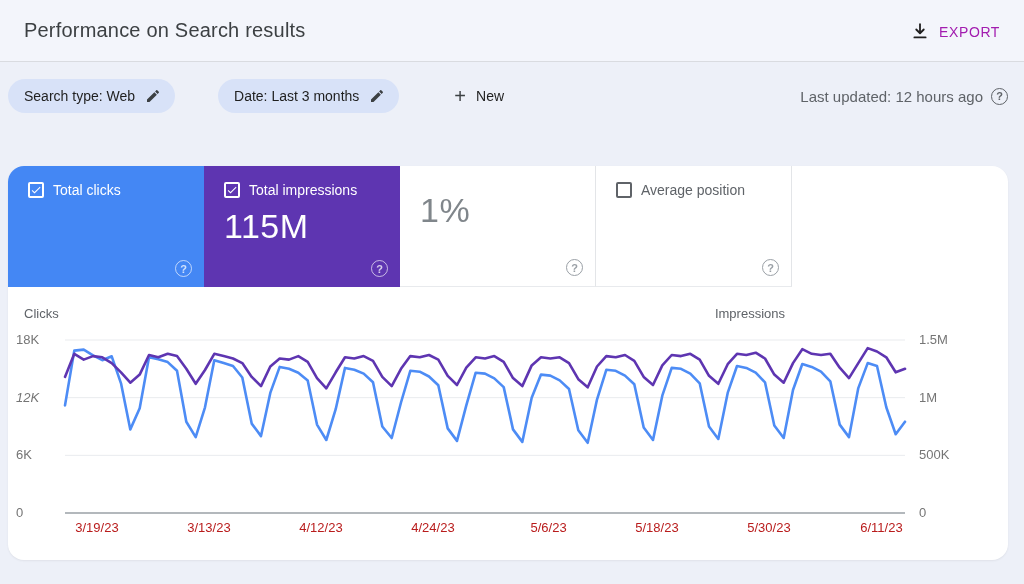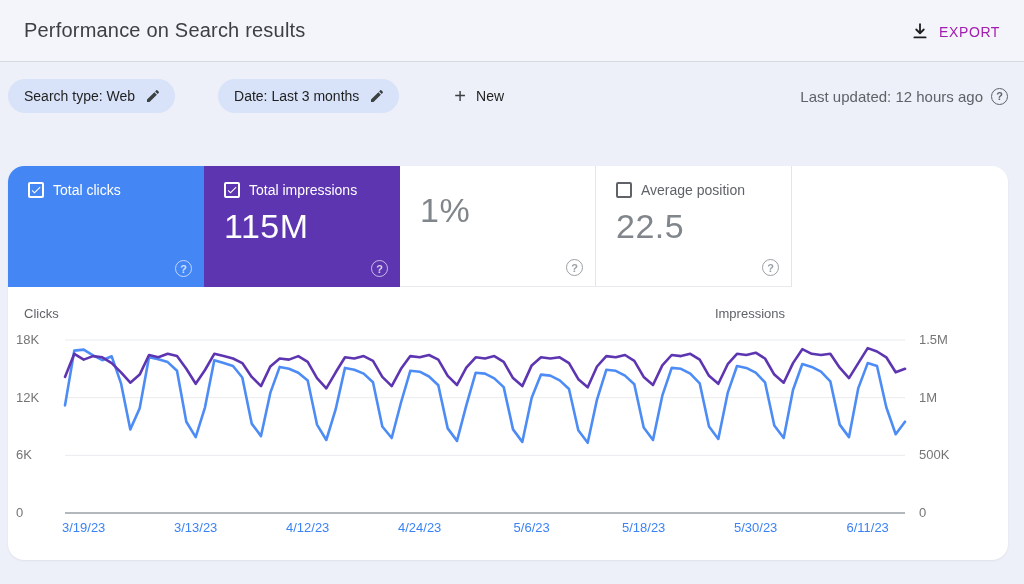--- a/index.html
+++ b/index.html
@@ -80,21 +80,21 @@
   .unchecked .card-help { border:1.5px solid #9aa0a6; color:#9aa0a6; }
   
   .chart-area { position:relative; width:795px; height:273px; }
   .chart-area svg.plot { position:absolute; left:0; top:0; }
   .axis-title { position:absolute; font-size:13px; color:#5f6368; }
   .axis-title.left { left:16px; top:19px; }
   .axis-title.right { right:18px; top:19px; text-align:right; }
   .tick-label { position:absolute; font-size:13px; color:#757575; line-height:14px; }
   .tick-label.left { width:38px; text-align:left; left:8px; }
   .tick-label.right { left:911px; text-align:right; }
-  .tick-label.xaxis { width:70px; text-align:center; top:234px; color:#3b82f6; }
+  .tick-label.xaxis { width:70px; text-align:right; top:234px; color:#b91c1c; }
 </style>
 </head>
 <body>
 
 <div class="header">
   <div class="page-title">Performance on Search results</div>
   <button class="export-btn">
     <span>
       <svg width="18" height="18" viewBox="0 0 24 24" fill="none" stroke="#1f1f1f" stroke-width="2.4">
         <path d="M12 3v11" stroke-linecap="round"></path>
@@ -167,39 +167,38 @@
       <span class="card-help">?</span>
     </div>
 
     <div class="metric-card unchecked" style="background: rgb(255, 255, 255);">
       <div class="cb-row">
         <span class="checkbox">
           
         </span>
         <span class="metric-label">Average position</span>
       </div>
-      <div class="metric-value">22.5</div>
       <span class="card-help">?</span>
     </div>
 
   </div>
 
   <div class="chart-area">
     <div class="axis-title left">Clicks</div>
     <div class="axis-title right">Impressions</div>
     <svg class="plot" width="1000" height="273">
         <line x1="57" x2="897" y1="53" y2="53" stroke="#e9ebee" stroke-width="1"></line>
         <line x1="57" x2="897" y1="110.66666666666667" y2="110.66666666666667" stroke="#e9ebee" stroke-width="1"></line>
         <line x1="57" x2="897" y1="168.33333333333334" y2="168.33333333333334" stroke="#e9ebee" stroke-width="1"></line>
         <line x1="57" x2="897" y1="226" y2="226" stroke="#9aa0a6" stroke-width="1.3"></line>
         <polyline points="57.0,118.4 66.3,63.6 75.7,62.6 85.0,68.4 94.3,73.2 103.7,69.3 113.0,96.3 122.3,142.4 131.7,121.2 141.0,70.3 150.3,72.2 159.7,75.1 169.0,83.8 178.3,134.7 187.7,150.1 197.0,120.3 206.3,73.2 215.7,76.1 225.0,79.0 234.3,90.5 243.7,136.6 253.0,149.1 262.3,105.9 271.7,79.9 281.0,81.8 290.3,85.7 299.7,93.4 309.0,137.6 318.3,153.0 327.7,122.2 337.0,80.9 346.3,82.8 355.7,86.6 365.0,95.3 374.3,139.5 383.7,151.0 393.0,115.5 402.3,83.8 411.7,84.7 421.0,89.5 430.3,98.2 439.7,141.4 449.0,153.9 458.3,118.4 467.7,85.7 477.0,86.6 486.3,91.4 495.7,100.1 505.0,142.4 514.3,154.9 523.7,110.7 533.0,87.6 542.3,88.6 551.7,93.4 561.0,102.0 570.3,143.3 579.7,155.8 589.0,112.6 598.3,82.8 607.7,83.8 617.0,88.6 626.3,97.2 635.7,140.5 645.0,153.0 654.3,108.7 663.7,80.9 673.0,81.8 682.3,86.6 691.7,96.3 701.0,139.5 710.3,152.0 719.7,105.9 729.0,79.0 738.3,80.9 747.7,85.7 757.0,95.3 766.3,138.5 775.7,151.0 785.0,103.0 794.3,77.0 803.7,79.9 813.0,84.7 822.3,94.3 831.7,137.6 841.0,150.1 850.3,101.1 859.7,76.1 869.0,79.0 878.3,120.3 887.7,147.2 897.0,134.7" fill="none" stroke="#4d8cf5" stroke-width="2.6" stroke-linejoin="round" stroke-linecap="round"></polyline>
         <polyline points="57.0,89.9 66.3,66.8 75.7,72.6 85.0,69.1 94.3,70.3 103.7,76.1 113.0,85.3 122.3,95.7 131.7,87.6 141.0,68.0 150.3,70.3 159.7,66.8 169.0,69.1 178.3,81.8 187.7,96.8 197.0,83.0 206.3,66.8 215.7,69.1 225.0,71.5 234.3,76.1 243.7,89.9 253.0,99.1 262.3,79.5 271.7,71.5 281.0,72.6 290.3,69.1 299.7,74.9 309.0,91.1 318.3,101.4 327.7,85.3 337.0,70.3 346.3,71.5 355.7,69.1 365.0,73.8 374.3,89.9 383.7,99.1 393.0,81.8 402.3,69.1 411.7,70.3 421.0,68.0 430.3,72.6 439.7,88.8 449.0,98.0 458.3,80.7 467.7,70.3 477.0,71.5 486.3,69.1 495.7,74.9 505.0,91.1 514.3,99.1 523.7,78.4 533.0,70.3 542.3,71.5 551.7,70.3 561.0,76.1 570.3,92.2 579.7,100.3 589.0,79.5 598.3,69.1 607.7,70.3 617.0,68.0 626.3,73.8 635.7,89.9 645.0,98.0 654.3,78.4 663.7,68.0 673.0,69.1 682.3,66.8 691.7,72.6 701.0,88.8 710.3,96.8 719.7,77.2 729.0,66.8 738.3,68.0 747.7,65.7 757.0,71.5 766.3,87.6 775.7,95.7 785.0,76.1 794.3,62.2 803.7,66.8 813.0,68.0 822.3,66.8 831.7,80.7 841.0,91.1 850.3,76.1 859.7,61.1 869.0,64.5 878.3,70.3 887.7,85.3 897.0,81.8" fill="none" stroke="#5e35b1" stroke-width="2.6" stroke-linejoin="round" stroke-linecap="round"></polyline>
       </svg>
   <div class="tick-label left" style="top: 46px;">18K</div>
-      <div class="tick-label left" style="top: 103.667px;">12K</div>
+      <div class="tick-label left" style="top: 103.667px; font-style: italic;">12K</div>
       <div class="tick-label left" style="top: 161.333px;">6K</div>
       <div class="tick-label left" style="top: 219px;">0</div>
       <div class="tick-label right" style="top: 46px;">1.5M</div>
       <div class="tick-label right" style="top: 103.667px;">1M</div>
       <div class="tick-label right" style="top: 161.333px;">500K</div>
       <div class="tick-label right" style="top: 219px;">0</div>
       <div class="tick-label xaxis" style="left: 40.6667px;">3/19/23</div>
       <div class="tick-label xaxis" style="left: 152.667px;">3/13/23</div>
       <div class="tick-label xaxis" style="left: 264.667px;">4/12/23</div>
       <div class="tick-label xaxis" style="left: 376.667px;">4/24/23</div>

